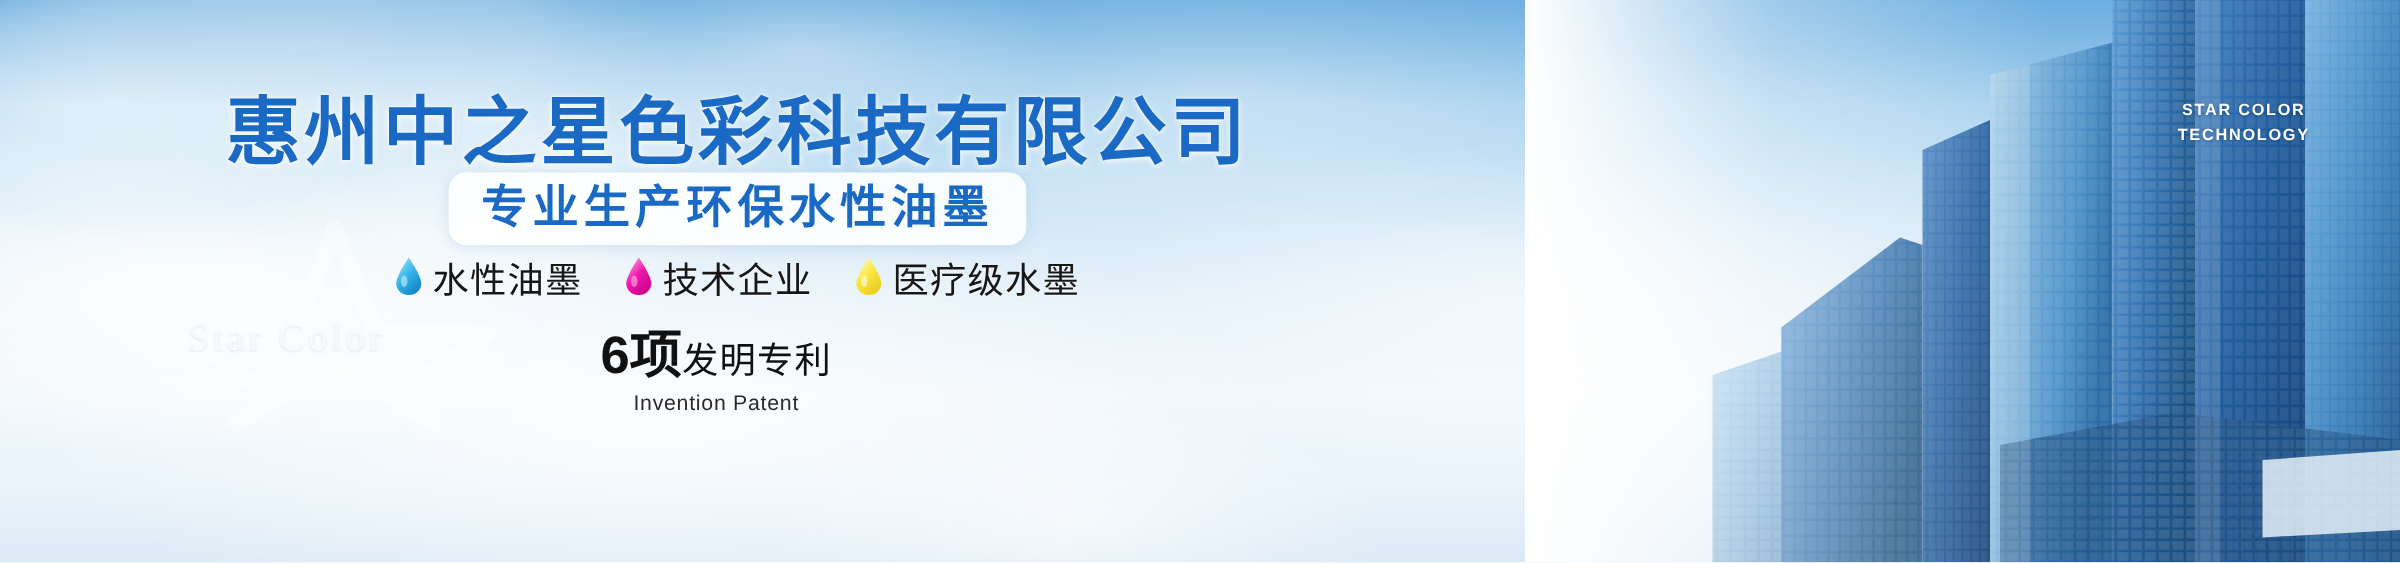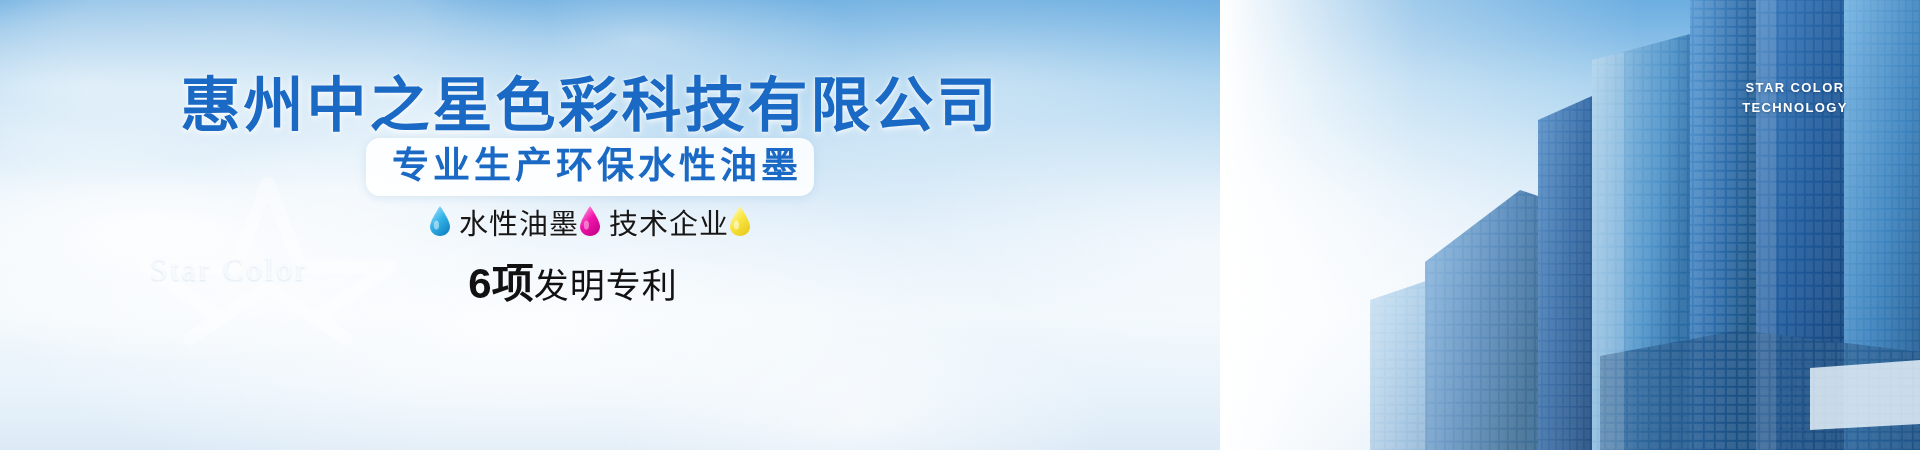--- a/index.html
+++ b/index.html
@@ -121,40 +121,41 @@
     position: absolute;
     left: 0;
     top: 138px;
     width: 1180px;
     text-align: center;
   }
   .subtitle-pill {
     display: inline-block;
     background: rgba(255,255,255,0.88);
     border-radius: 14px;
-    padding: 9px 12px 12px 26px;
+    padding: 9px 26px 12px 26px;
     box-shadow: 0 2px 10px rgba(140,180,215,0.28);
   }
   .subtitle {
     font-size: 37px;
     font-weight: 700;
     color: #1a69c4;
     letter-spacing: 4px;
     white-space: nowrap;
     line-height: 1;
   }
 
   .features {
     position: absolute;
     left: 0;
     top: 200px;
     width: 1180px;
     display: flex;
     justify-content: center;
     align-items: center;
+    gap: 34px;
   }
   .feature {
     display: flex;
     align-items: center;
     gap: 8px;
   }
   .feature-label {
     font-size: 29px;
     font-weight: 500;
     color: #171717;
@@ -185,21 +186,21 @@
     line-height: 1.05;
     color: #111111;
   }
   .badge-strong {
     font-size: 42px;
     font-weight: 700;
     letter-spacing: 0px;
     margin-top: 33px;
   }
   .badge-rest {
-    font-size: 35px;
+    font-size: 29px;
     font-weight: 500;
     letter-spacing: 1px;
   }
   .badge-en {
     margin-top: 7px;
     font-size: 17px;
     color: #2b2b2b;
     letter-spacing: 0.6px;
     white-space: nowrap;
   }
@@ -354,28 +355,30 @@
               <linearGradient id="d3" x1="0.2" y1="0" x2="0.85" y2="1">
                 <stop offset="0%" stop-color="#fffbc2"></stop>
                 <stop offset="45%" stop-color="#f9e641"></stop>
                 <stop offset="100%" stop-color="#e8c81a"></stop>
               </linearGradient>
             </defs>
             <path d="M11 1 C11 1 1 15.5 1 21.6 C1 27.3 5.5 31 11 31 C16.5 31 21 27.3 21 21.6 C21 15.5 11 1 11 1 Z" fill="url(#d3)"></path>
             <ellipse cx="7.4" cy="20" rx="2.6" ry="4.6" fill="rgba(255,255,255,0.55)"></ellipse>
           </svg>
         </span>
+        <span class="feature-label">医疗级水墨</span>
       </div>
 
     </div>
 
     <div class="badges">
 
       <div class="badge">
         <div class="badge-cn"><span class="badge-strong">6项</span><span class="badge-rest">发明专利</span></div>
+        <div class="badge-en">Invention Patent</div>
       </div>
 
       <div class="badge">
       </div>
 
     </div>
 
   </div>
 </div>
 

